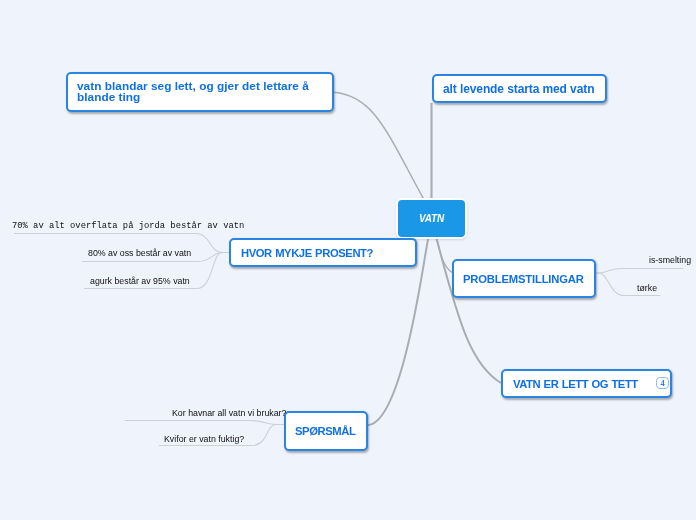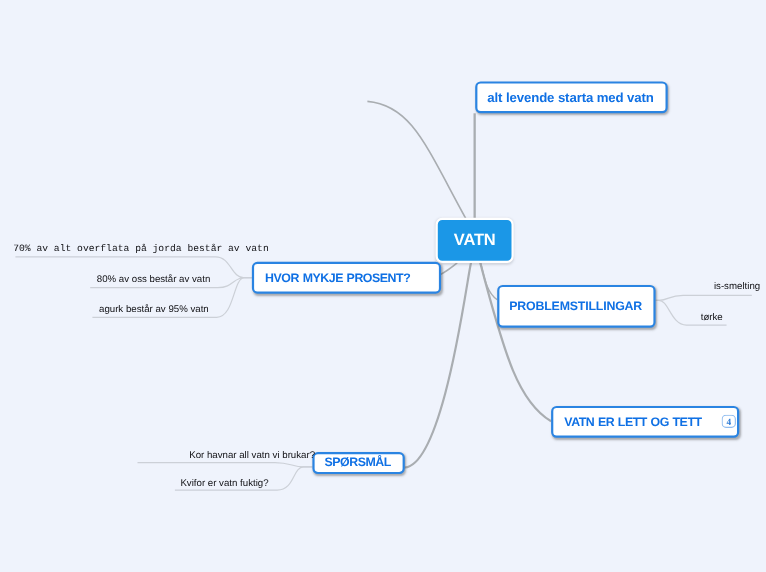--- a/index.html
+++ b/index.html
@@ -35,39 +35,42 @@
       <path stroke="#ccd0d7" d="M14,233.5 L196,233.5 C210,233.5 210,252.5 222,252.5 L229,252.5" stroke-width="1.1"></path>
       <path stroke="#ccd0d7" d="M82,261.5 L198,261.5 C212,261.5 212,252.5 222,252.5 L229,252.5" stroke-width="1.1"></path>
       <path stroke="#ccd0d7" d="M84,288.5 L197,288.5 C213,288.5 212,252.5 222,252.5 L229,252.5" stroke-width="1.1"></path>
       <path stroke="#ccd0d7" d="M683.5,268.5 L621,268.5 C608,268.5 608,273 599,273 L596,273" stroke-width="1.1"></path>
       <path stroke="#ccd0d7" d="M660.5,295.5 L624,295.5 C610,295.5 608,273 599,273 L596,273" stroke-width="1.1"></path>
       <path stroke="#ccd0d7" d="M125,420.5 L250,420.5 C264,420.5 266,424.5 276,424.5 L284,424.5" stroke-width="1.1"></path>
       <path stroke="#ccd0d7" d="M159,445.5 L252,445.5 C268,445.5 266,424.5 276,424.5 L284,424.5" stroke-width="1.1"></path>
     </g>
   </svg>
 
+  <div class="node" style="left:66px;top:72px;width:268px;height:40px;padding:0px 9px 0px;font-size:11.8px;letter-spacing:0.04px;line-height:11.2px;white-space:normal;">
+    <span>vatn blandar seg lett, og gjer det lettare å blande ting</span>
+  </div>
   <div class="node" style="left:432px;top:74px;width:175px;height:29px;padding:0 9px;font-size:12px;letter-spacing:-0.1px;text-align:center;">
     <span>alt levende starta med vatn</span>
   </div>
-  <div class="node root" style="left:396px;top:198px;width:71px;height:41px;font-size:15px;letter-spacing:-0.2px;">
+  <div class="node root" style="left:396px;top:198px;width:71px;height:41px;font-size:10px;letter-spacing:-0.2px;font-style:italic;">
     <span>VATN</span>
   </div>
-  <div class="node" style="left:229px;top:238px;width:172px;height:29px;padding:0 10px;font-size:11.25px;letter-spacing:-0.42px;word-spacing:0.6px;">
+  <div class="node" style="left:229px;top:238px;width:188px;height:29px;padding:0 10px;font-size:11.25px;letter-spacing:-0.42px;word-spacing:0.6px;">
     <span>HVOR MYKJE PROSENT?</span>
   </div>
   <div class="node" style="left:452px;top:259px;width:144px;height:39px;padding:0 9px;font-size:11.25px;letter-spacing:-0.18px;">
     <span>PROBLEMSTILLINGAR</span>
   </div>
   <div class="node" style="left:501px;top:369px;width:171px;height:29px;padding:0 10px;font-size:11.25px;letter-spacing:-0.42px;word-spacing:0.6px;">
     <span>VATN ER LETT OG TETT</span>
   </div>
   <div class="badge" style="left:656px;top:377px;width:13px;height:12px;">
     <span>4</span>
   </div>
-  <div class="node" style="left:284px;top:411px;width:84px;height:20px;padding:0 9px;font-size:11.25px;letter-spacing:-0.42px;word-spacing:0.6px;">
+  <div class="node" style="left:284px;top:411px;width:84px;height:40px;padding:0 9px;font-size:11.25px;letter-spacing:-0.42px;word-spacing:0.6px;">
     <span>SPØRSMÅL</span>
   </div>
 
   <div class="leaf" style="left:12px;top:221px;font-family:Liberation Mono, monospace;">
     <span>70% av alt overflata på jorda består av vatn</span>
   </div>
   <div class="leaf" style="left:88px;top:248px;">
     <span>80% av oss består av vatn</span>
   </div>
   <div class="leaf" style="left:90px;top:276px;">

